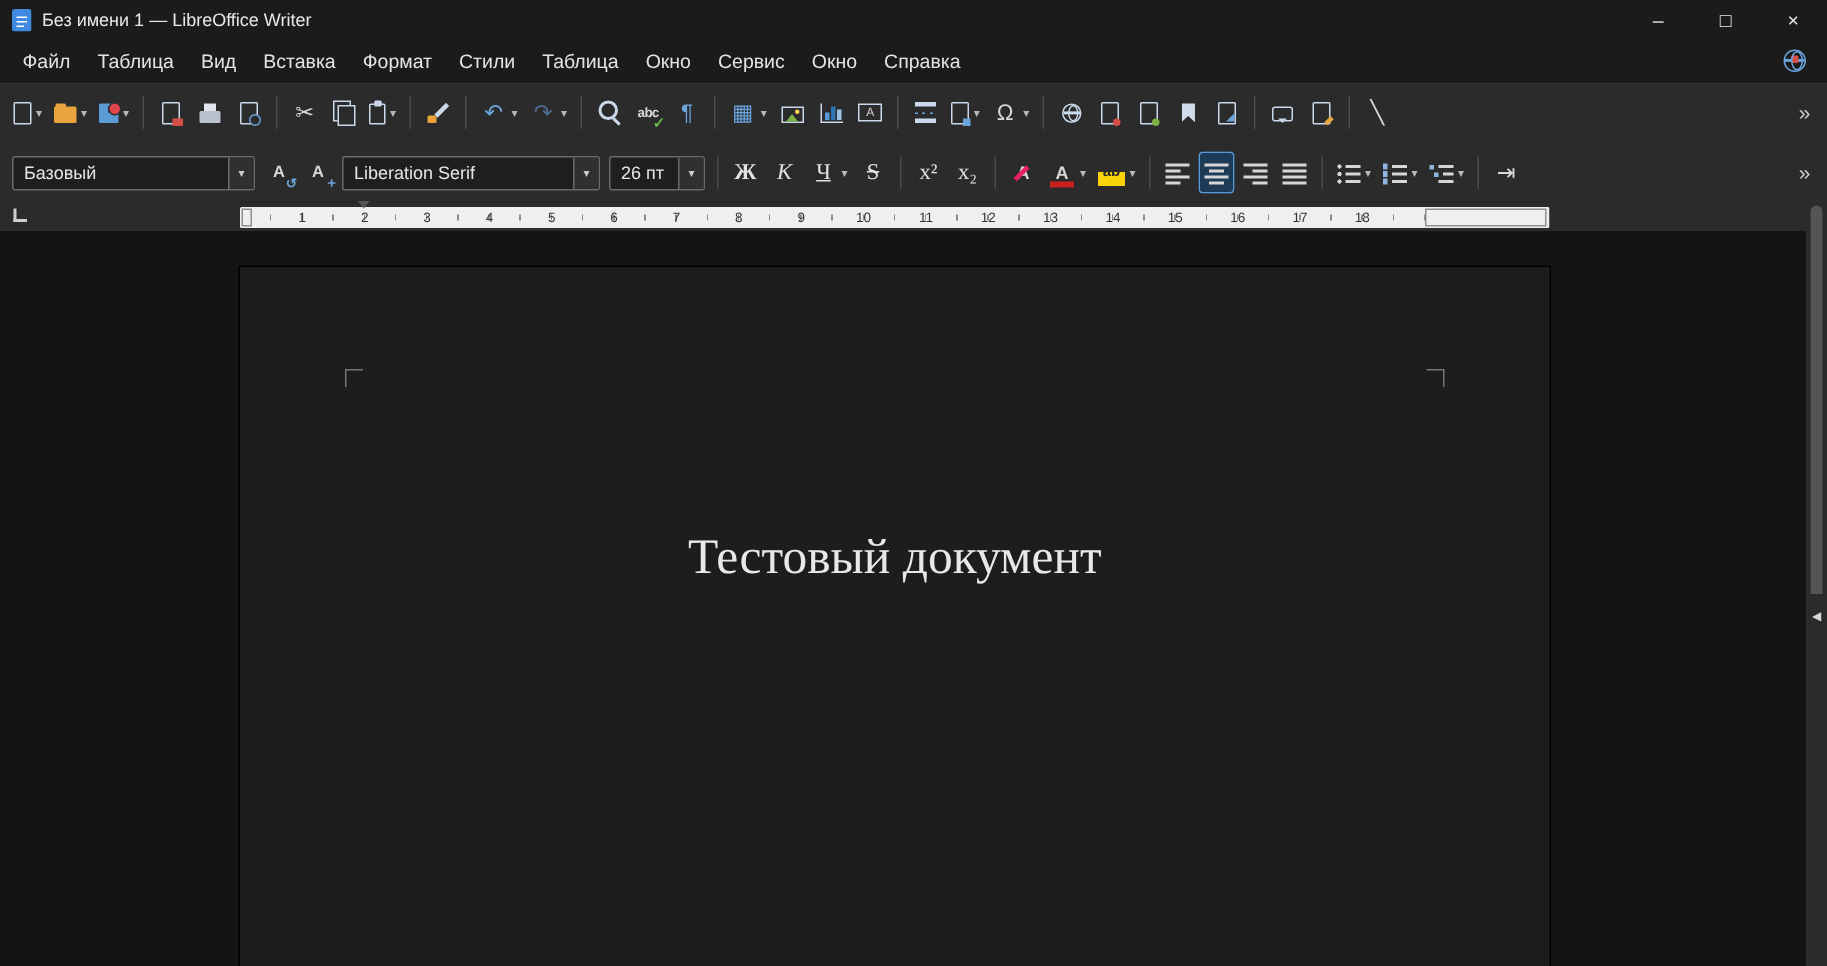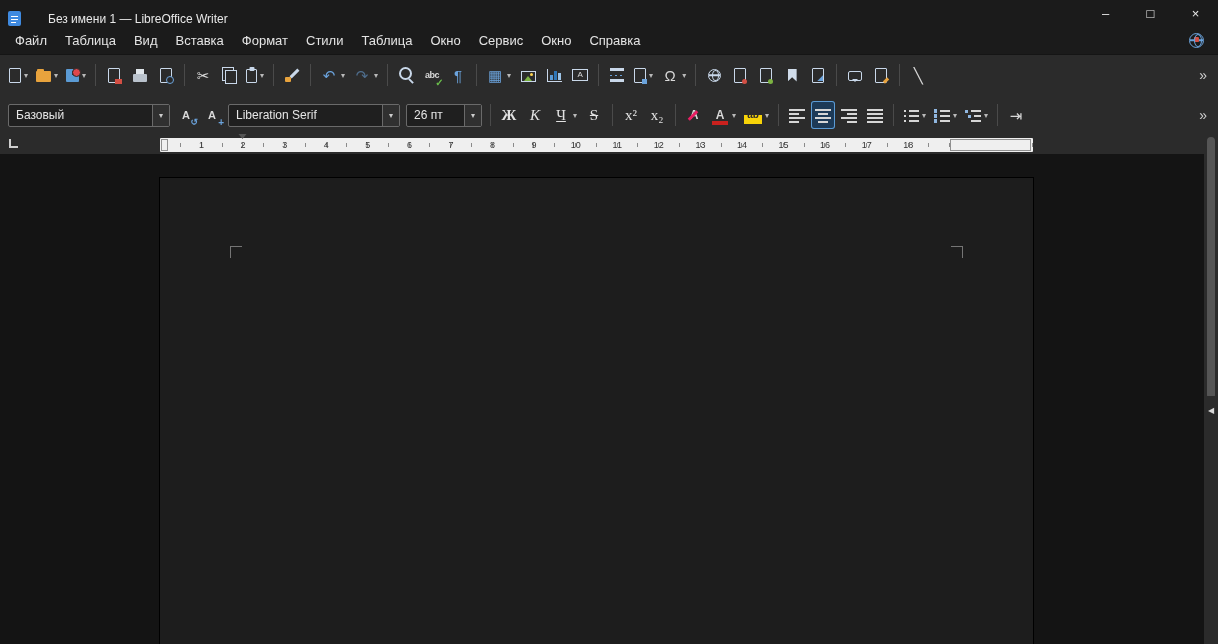--- a/index.html
+++ b/index.html
@@ -1,21 +1,21 @@
 <!DOCTYPE html>
 <html><head>
 <meta charset="utf-8">
 <style>
   * { box-sizing: border-box; margin: 0; padding: 0; }
   html,body { width:1218px; height:644px; overflow:hidden; }
   body { font-family:"Liberation Sans", sans-serif; background:#141414; color:#ddd; }
   .window { position:relative; width:1218px; height:644px; background:#1b1b1b; }
 
   
-  .titlebar { height:26px; display:flex; align-items:flex-end; background:#1b1b1b; padding-left:8px;gap:20px; }
+  .titlebar { height:26px; display:flex; align-items:center; background:#1b1b1b; padding-left:8px; }
   .app-icon { width:13px; height:15px; border-radius:2px; background:#3f8ae0;
     background-image:linear-gradient(#fff,#fff),linear-gradient(#fff,#fff),linear-gradient(#fff,#fff);
     background-size:7px 1px,7px 1px,5px 1px; background-position:3px 5px,3px 8px,3px 11px; background-repeat:no-repeat; }
   .title-text { margin-left:7px; font-size:12px; color:#e8e8e8; }
   .win-controls { margin-left:auto; display:flex; height:26px; }
   .win-btn { width:45px; height:26px; display:flex; align-items:center; justify-content:center; font-size:13px; color:#eaeaea; }
 
   
   .menubar { height:28px; display:flex; align-items:center; background:#1b1b1b; padding:0 6px; font-size:13px;gap:36px; }
   .menu-item { padding:4px 9px; color:#e4e4e4; border-radius:3px; }
@@ -127,21 +127,21 @@
     background-size:4px 4px,10px 2px,4px 4px,10px 2px,4px 4px,10px 2px; background-position:0 1px,6px 2px,0 6px,6px 7px,0 11px,6px 12px; }
   .ic-list.numbers { background-image:var(--num),var(--bar),var(--num),var(--bar),var(--num),var(--bar);
     background-size:3px 4px,10px 2px,3px 4px,10px 2px,3px 4px,10px 2px; background-position:0 1px,6px 2px,0 6px,6px 7px,0 11px,6px 12px; }
   .ic-list.outline { background-image:var(--num),var(--bar),var(--num),var(--bar),var(--bar);
     background-size:3px 3px,10px 2px,3px 3px,7px 2px,10px 2px; background-position:0 2px,6px 2px,3px 7px,9px 7px,6px 12px; }
 
   
   .combo { display:flex; align-items:stretch; height:23px; background:#1f1f1f; border:1px solid #6a6a6a; border-radius:2px; margin:0 3px; }
   .combo .val { display:flex; align-items:center; padding:0 7px; font-size:12px; color:#e6e6e6; flex:1; white-space:nowrap; overflow:hidden; }
   .combo .btn { width:17px; display:flex; align-items:center; justify-content:center; border-left:1px solid #6a6a6a; background:#303030; font-size:8px; color:#ccc; }
-  .combo.style { width:162px; } .combo.font { width:172px; } .combo.size { width:76px; }
+  .combo.style { width:162px; } .combo.font { width:172px; } .combo.size { width:64px; }
 
   
   .ruler-row { position:relative; height:20px; background:#2b2b2b; }
   .tab-selector { position:absolute; left:9px; top:4px; width:9px; height:9px; border-left:2px solid #cfcfcf; border-bottom:2px solid #cfcfcf; }
   .ruler { position:absolute; left:160px; top:3px; width:873px; height:14px; background:#efefef; border-radius:1px;
     background-image:repeating-linear-gradient(to right,#8a8a8a 0 1px,transparent 1px 20.79px);
     background-size:100% 4px; background-position:20.3px 5px; background-repeat:no-repeat; }
   .rnum { position:absolute; top:0; height:14px; line-height:14px; font-size:9px; color:#333; transform:translateX(-50%); }
   .rmargin-left { position:absolute; left:1px; top:1px; bottom:1px; width:7px; border:1px solid #909090; background:#efefef; }
   .rmargin-right { position:absolute; left:790px; right:2px; top:1px; bottom:1px; border:1px solid #909090; background:#efefef; }
@@ -415,20 +415,21 @@
         <span class="tri-up"></span>
       </span>
       <span id="ruler-numbers"><span class="rnum" style="left: 41.57px;">1</span><span class="rnum" style="left: 83.14px;">2</span><span class="rnum" style="left: 124.71px;">3</span><span class="rnum" style="left: 166.28px;">4</span><span class="rnum" style="left: 207.85px;">5</span><span class="rnum" style="left: 249.42px;">6</span><span class="rnum" style="left: 290.99px;">7</span><span class="rnum" style="left: 332.56px;">8</span><span class="rnum" style="left: 374.13px;">9</span><span class="rnum" style="left: 415.7px;">10</span><span class="rnum" style="left: 457.27px;">11</span><span class="rnum" style="left: 498.84px;">12</span><span class="rnum" style="left: 540.41px;">13</span><span class="rnum" style="left: 581.98px;">14</span><span class="rnum" style="left: 623.55px;">15</span><span class="rnum" style="left: 665.12px;">16</span><span class="rnum" style="left: 706.69px;">17</span><span class="rnum" style="left: 748.26px;">18</span></span>
     </div>
   </div>
 
   <div class="docarea">
     <div class="page">
       <span class="tcorner tl"></span>
       <span class="tcorner tr"></span>
+      <div class="heading">Тестовый документ</div>
     </div>
   </div>
 
   <div class="vscroll">
     <div class="vthumb"></div>
   </div>
   <div class="sidebar-toggle">◀</div>
 
 </div>
 

